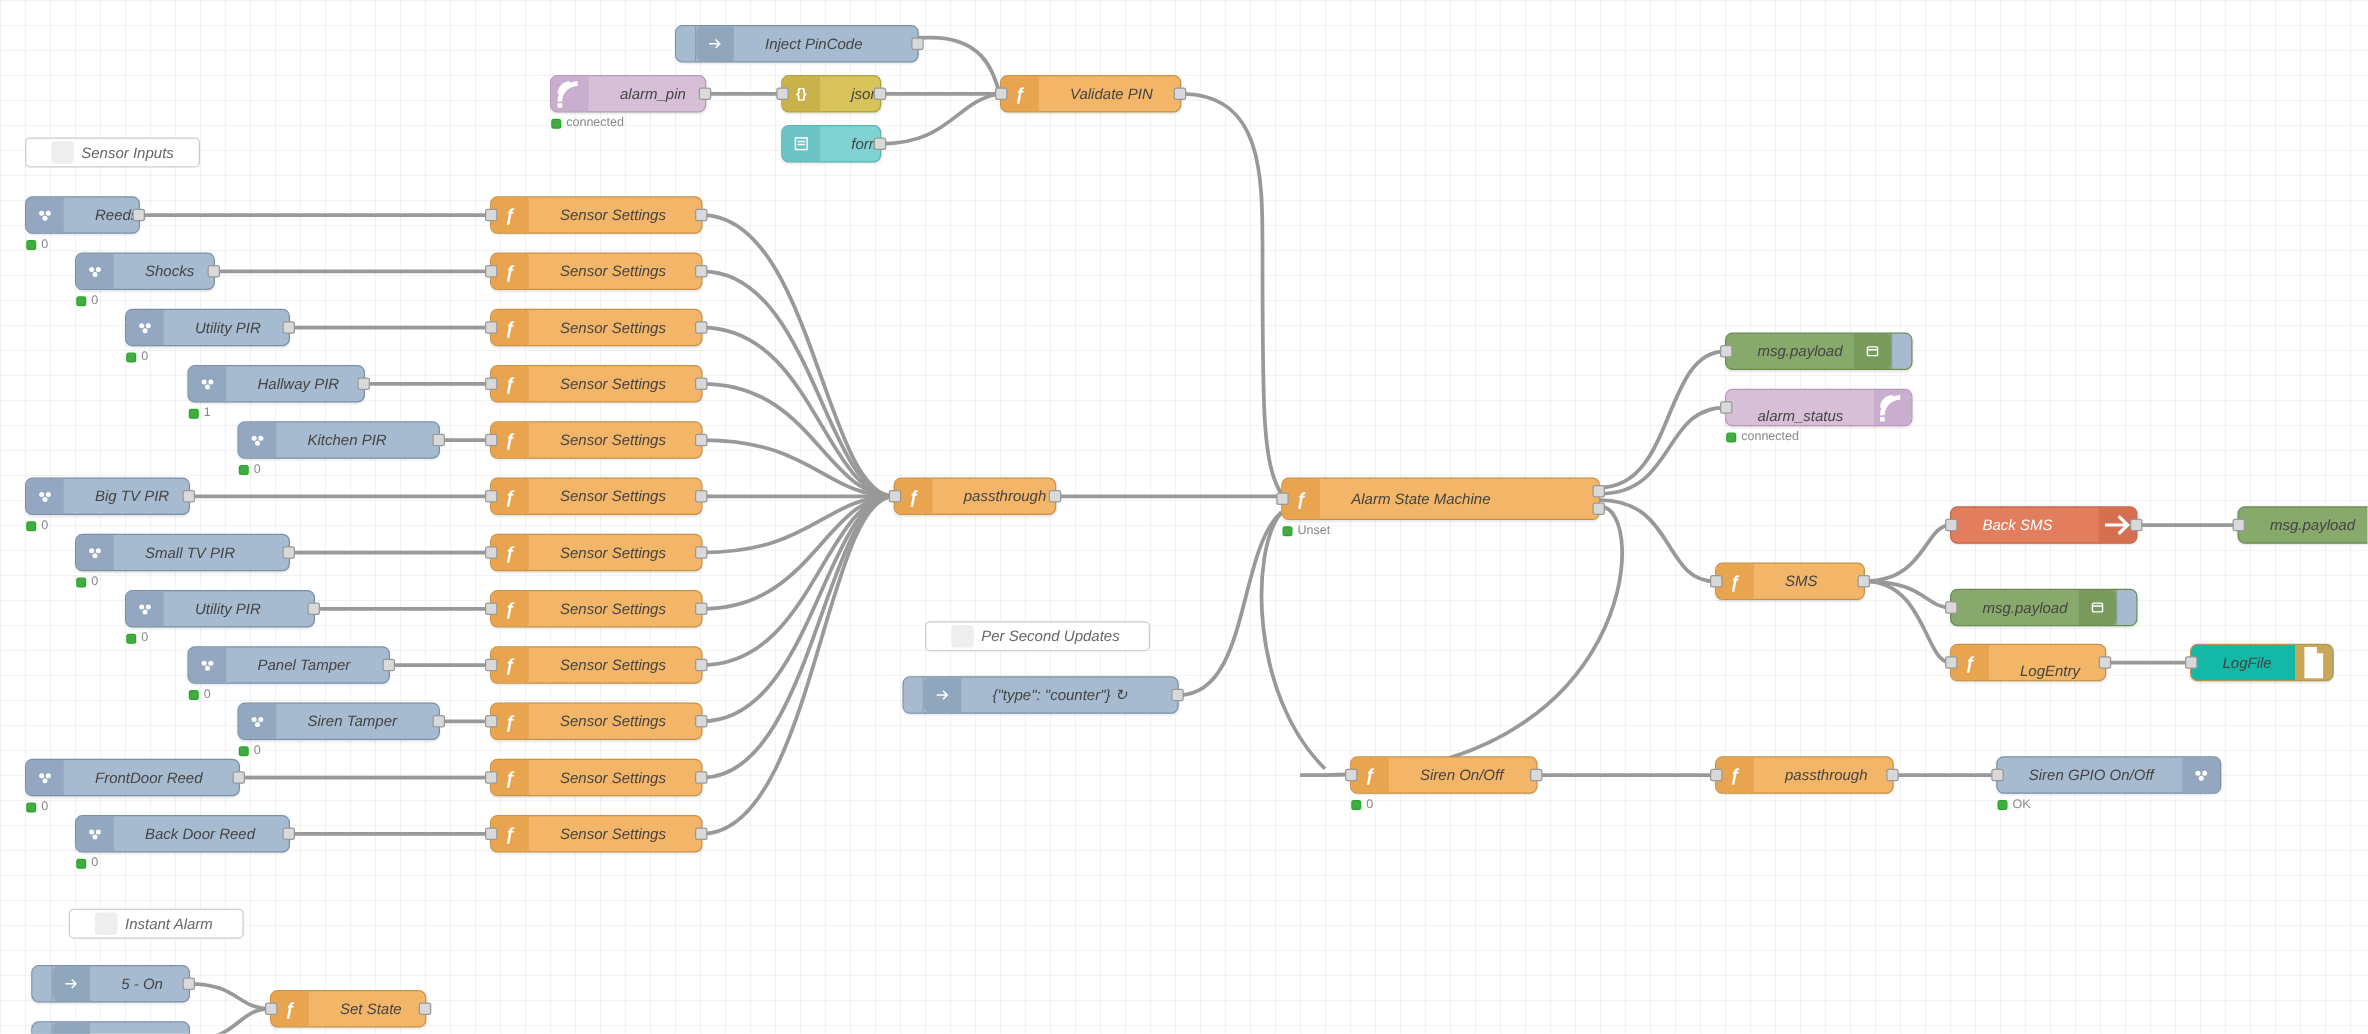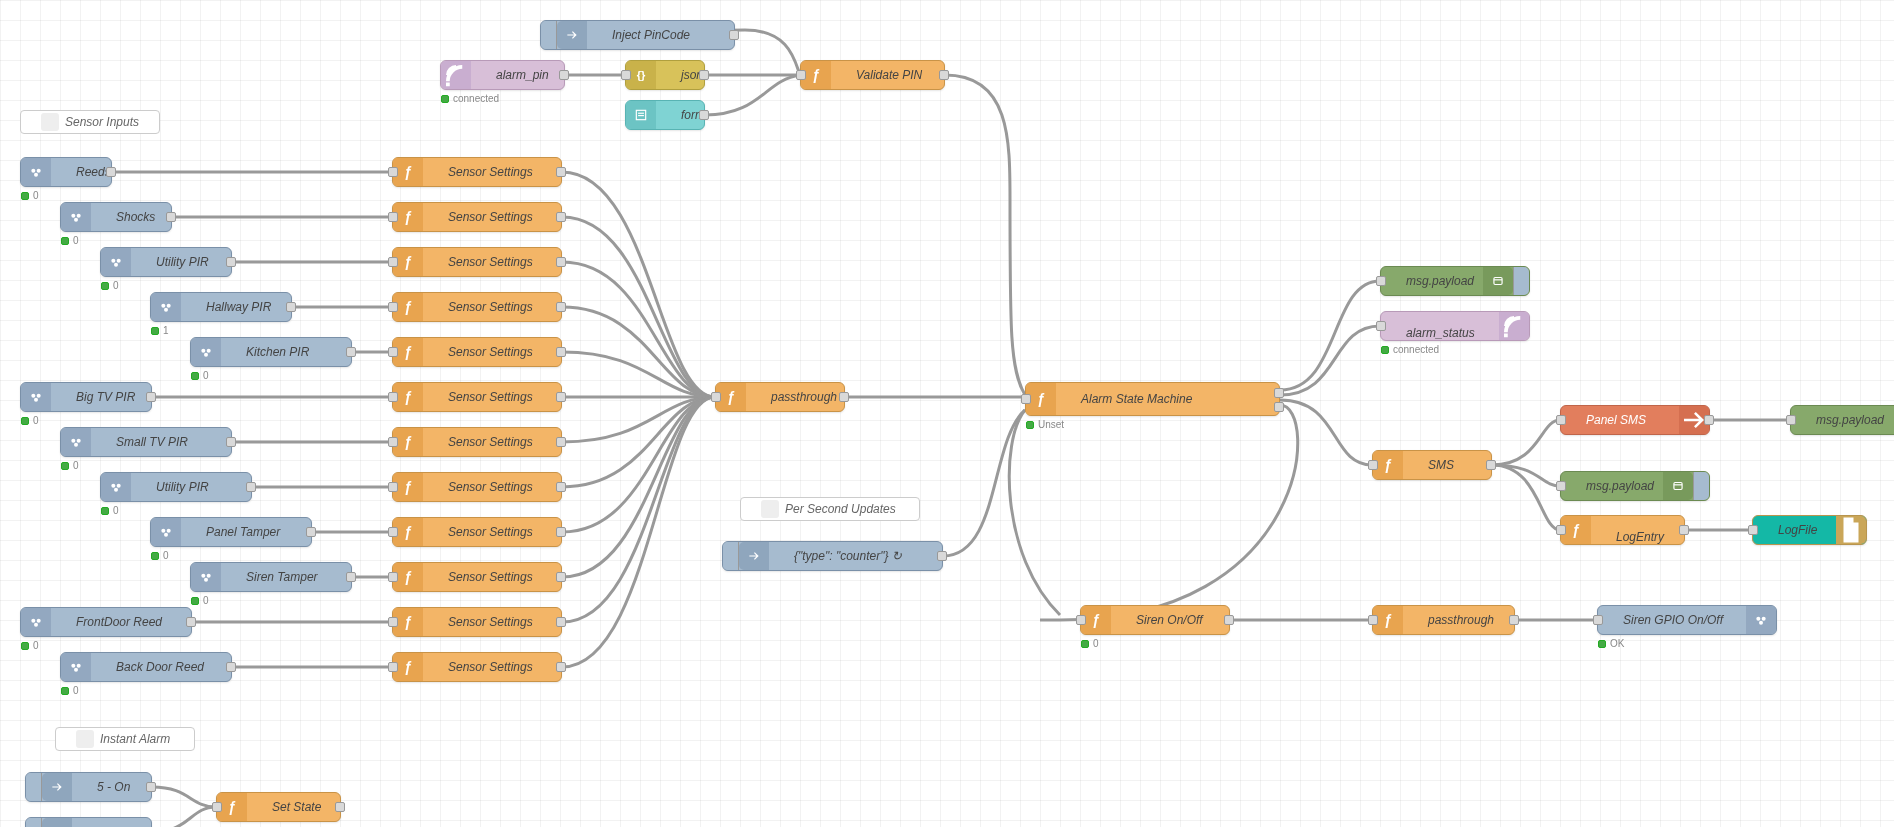--- a/index.html
+++ b/index.html
@@ -584,21 +584,21 @@
 
 <div class="node c-func icon-left" style="left:1372px; top:450px; width:120px;">
   <div class="icon"></div>
   <div class="label">SMS</div>
   <div class="port in"></div>
   <div class="port out"></div>
 </div>
 
 <div class="node c-orange2 icon-right" style="left:1560px; top:405px; width:150px;">
   <div class="port in"></div>
-  <div class="label" style="color:#fff;">Panel SMS</div>
+  <div class="label" style="color:#fff;">Back SMS</div>
   <div class="icon">
       <svg viewBox="0 0 24 24">
         <path fill="#fff" d="M4 11h12l-4-4 1.4-1.4L20 12l-6.6 6.4L12 17l4-4H4z"></path>
       </svg>
     </div>
   <div class="port out"></div>
 </div>
 
 <div class="node c-debug icon-right" style="left:1790px; top:405px; width:150px;">
   <div class="port in"></div>

